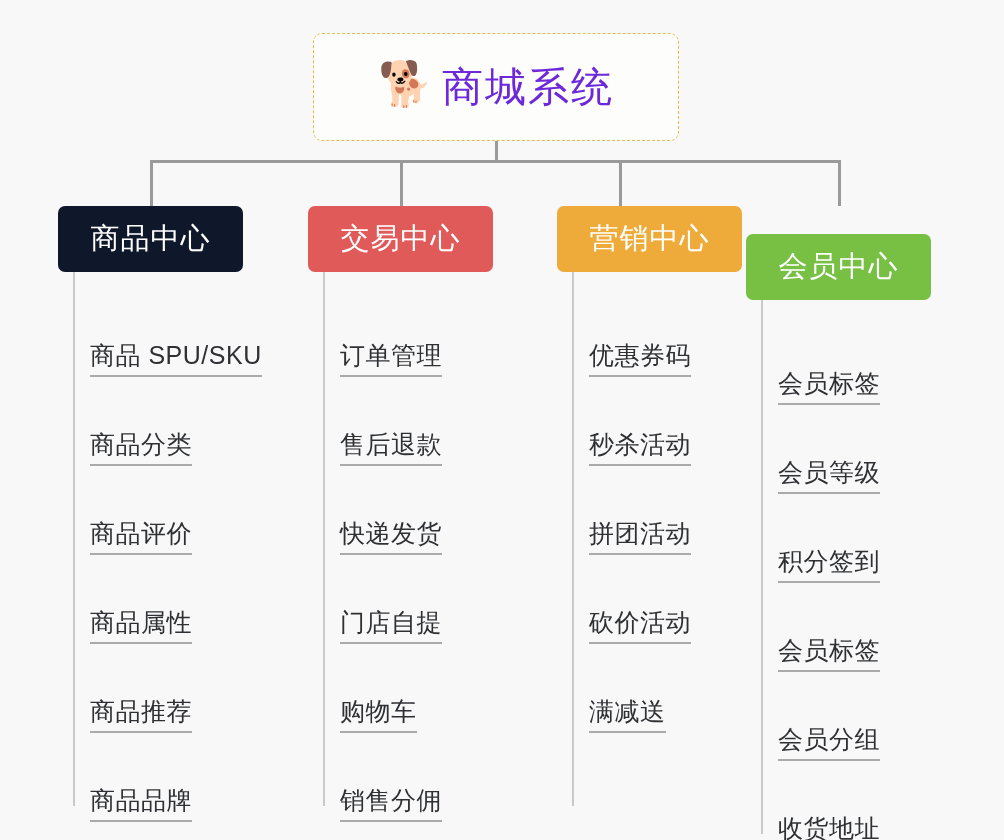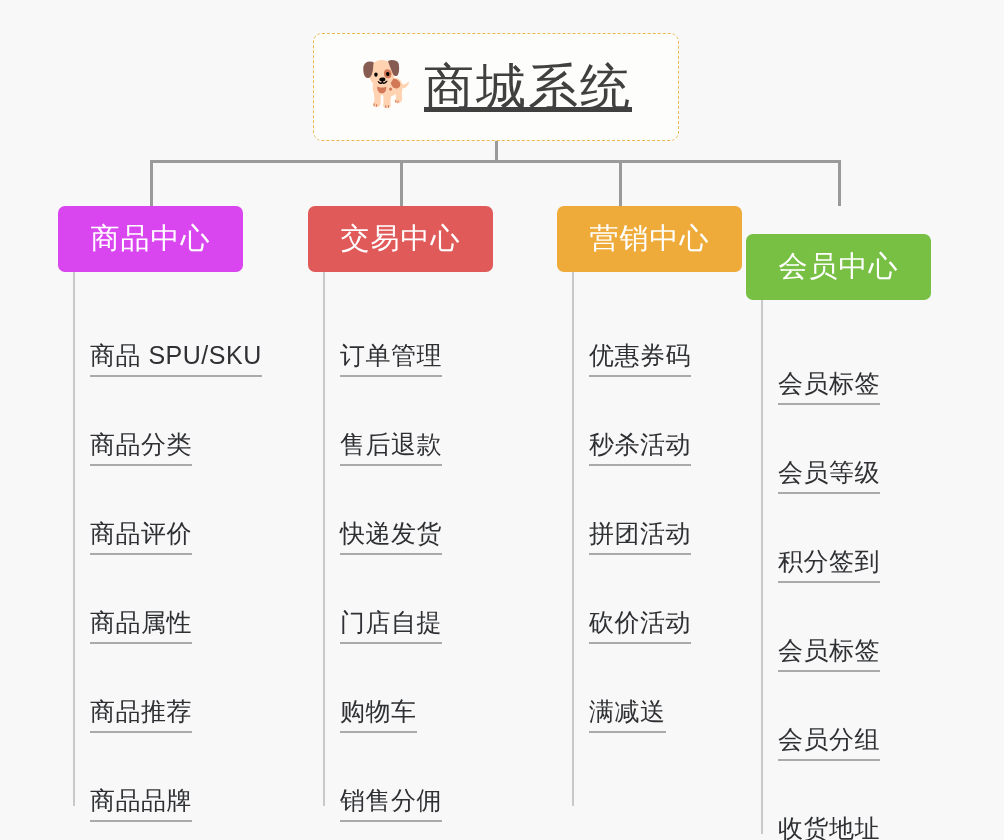--- a/index.html
+++ b/index.html
@@ -38,26 +38,25 @@
     gap: 14px;
   }
   .root-emoji {
     font-size: 44px;
     line-height: 1;
     display: block;
     width: 50px;
     height: 50px;
   }
   .root-title {
-    font-size: 50px;
-    color: #404040;
+    font-size: 41px;
+    color: #6d28d9;
     letter-spacing: 2px;
     white-space: nowrap;
     line-height: 1;
-    text-decoration: underline;
   }
 
   
   .conn {
     position: absolute;
     background: #9a9a9a;
   }
   .conn-stem {        
     left: 495px;
     top: 141px;
@@ -136,21 +135,21 @@
 
   <div class="conn conn-stem"></div>
   <div class="conn conn-bus"></div>
   <div class="conn conn-drop" style="left:150px"></div>
   <div class="conn conn-drop" style="left:400px"></div>
   <div class="conn conn-drop" style="left:619px"></div>
   <div class="conn conn-drop" style="left:838px"></div>
 
   <div id="columns-host">
       <div class="column" style="left: 58px; width: 185px;">
-        <div class="cat-header" style="background: #d946ef; width: 185px;">
+        <div class="cat-header" style="background: #0f172a; width: 185px;">
           <span>商品中心</span>
         </div>
         <div class="leaf-list">
           <div class="leaf-trunk" style="left: 15px; height: 534px;"></div>
           <div class="leaf-item">
             <span class="leaf-label">商品 SPU/SKU</span>
           </div>
           <div class="leaf-item">
             <span class="leaf-label">商品分类</span>
           </div>

